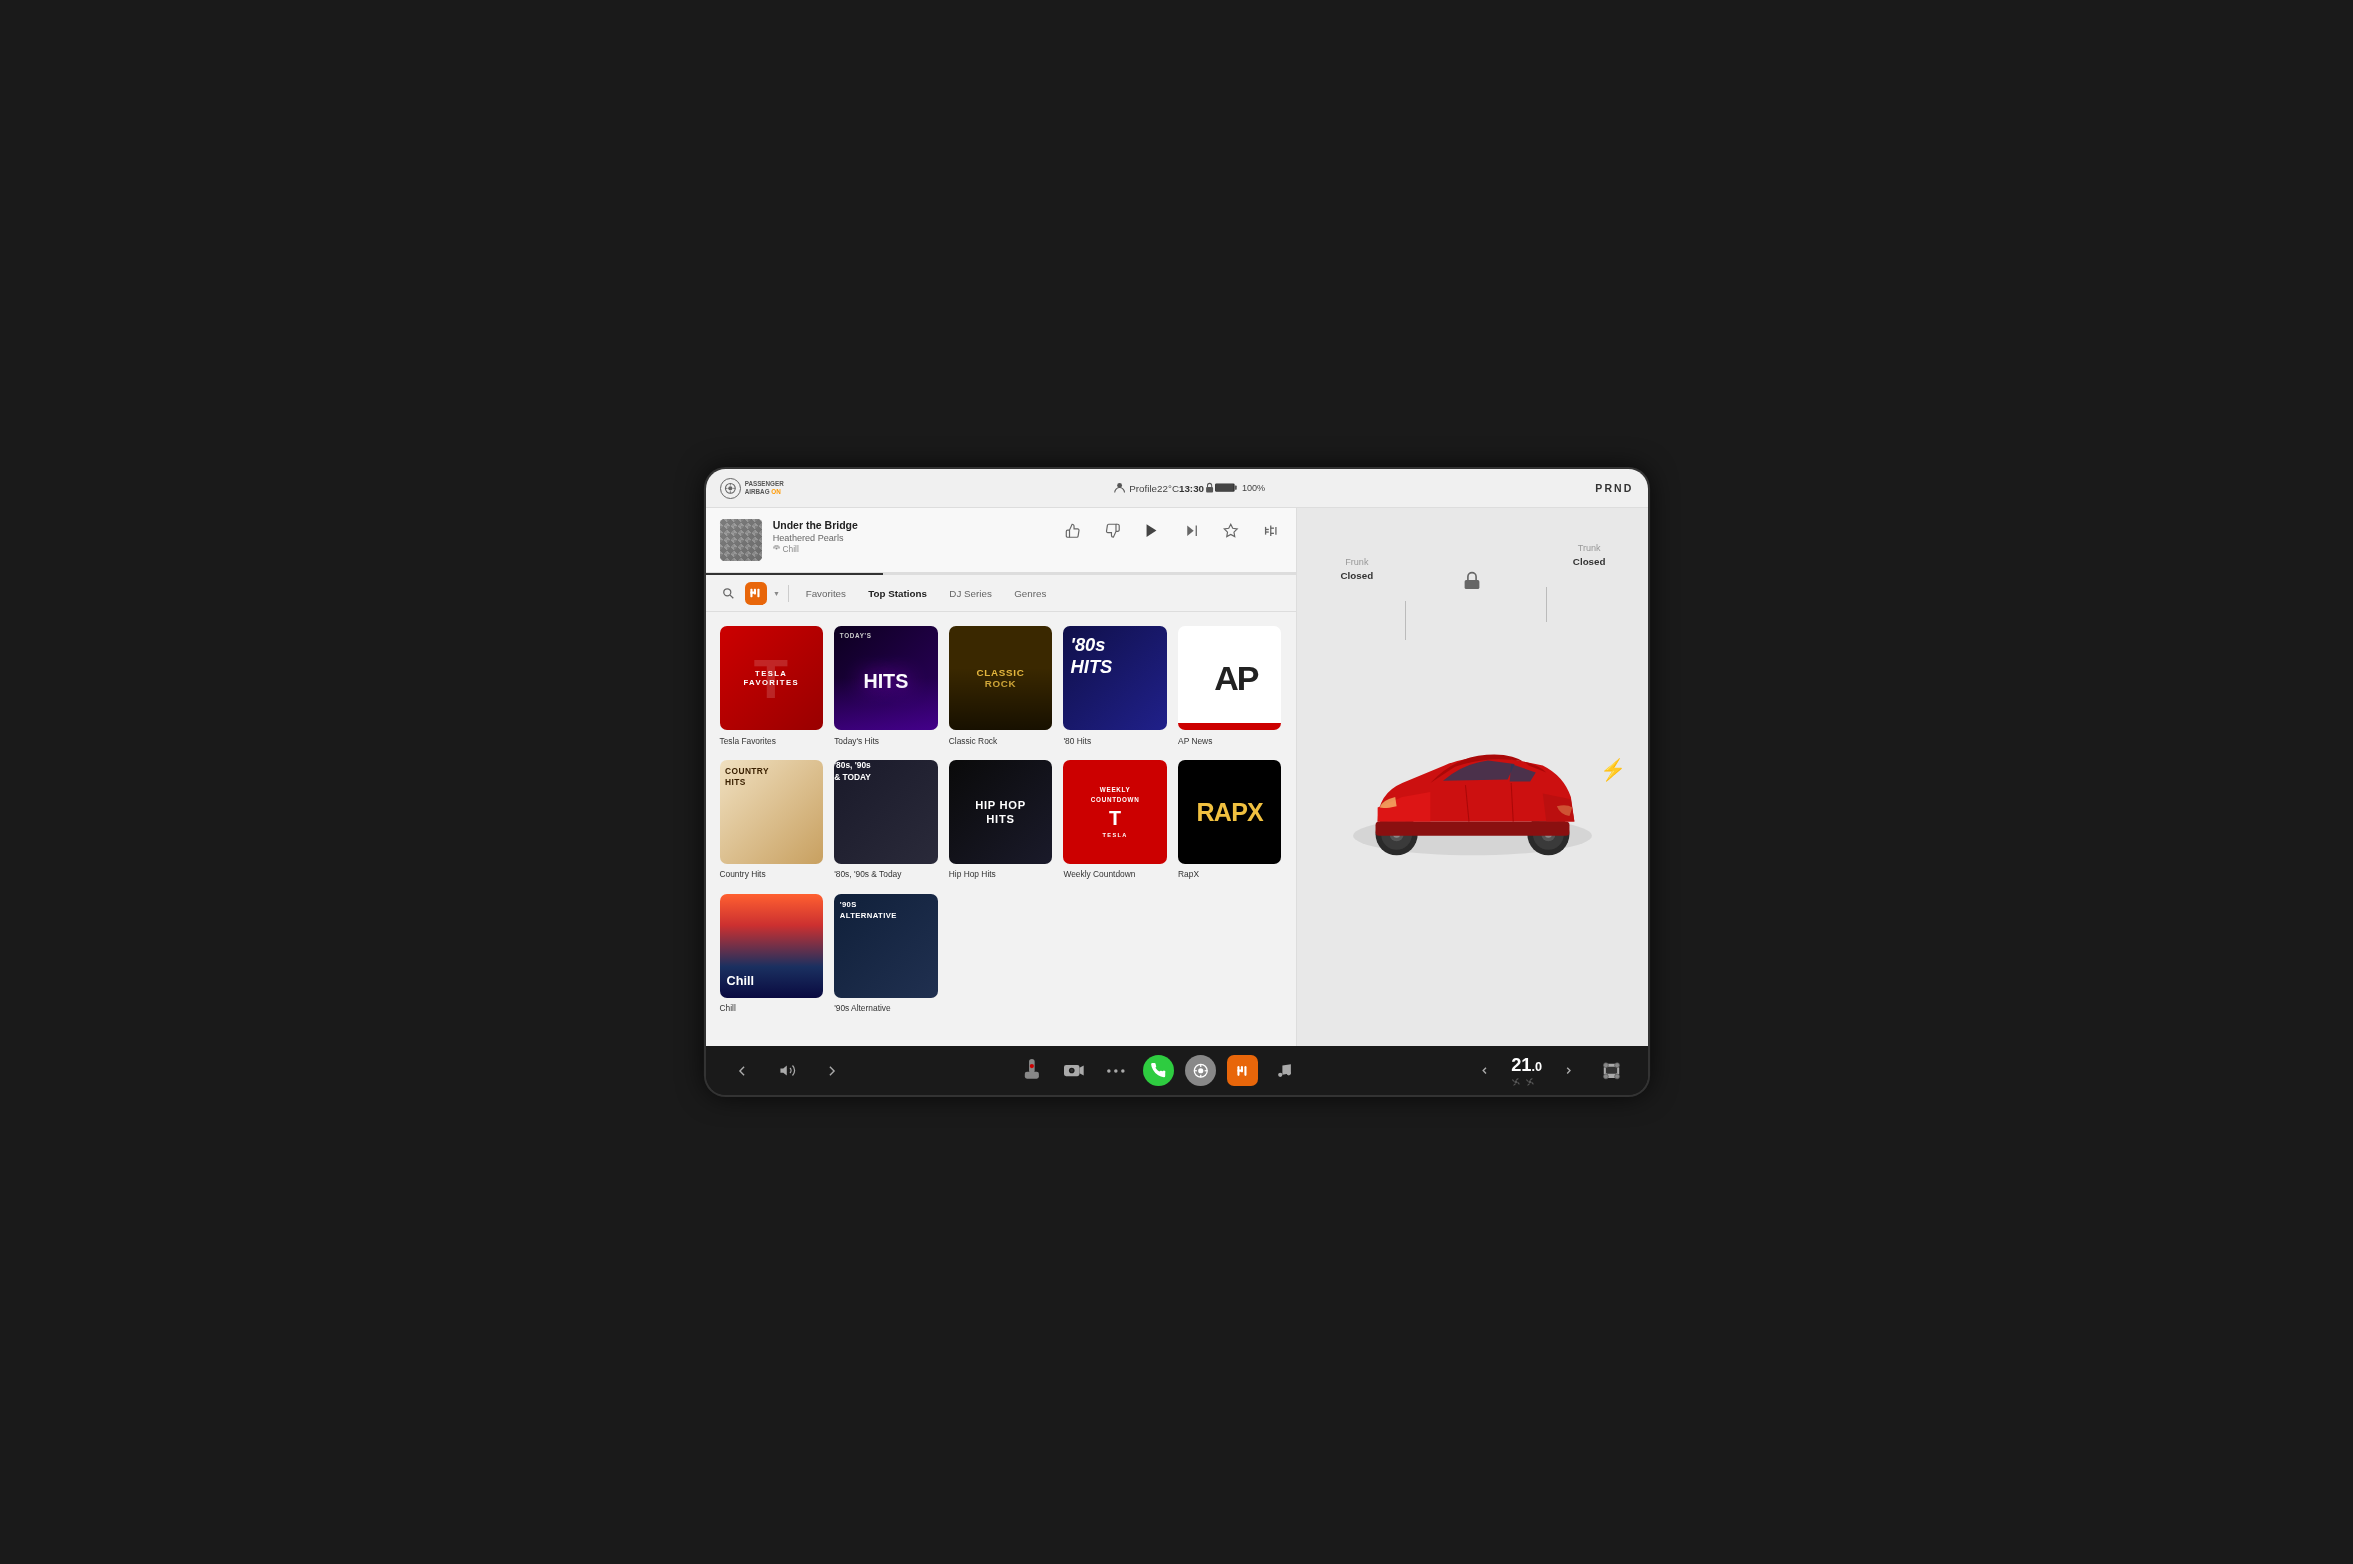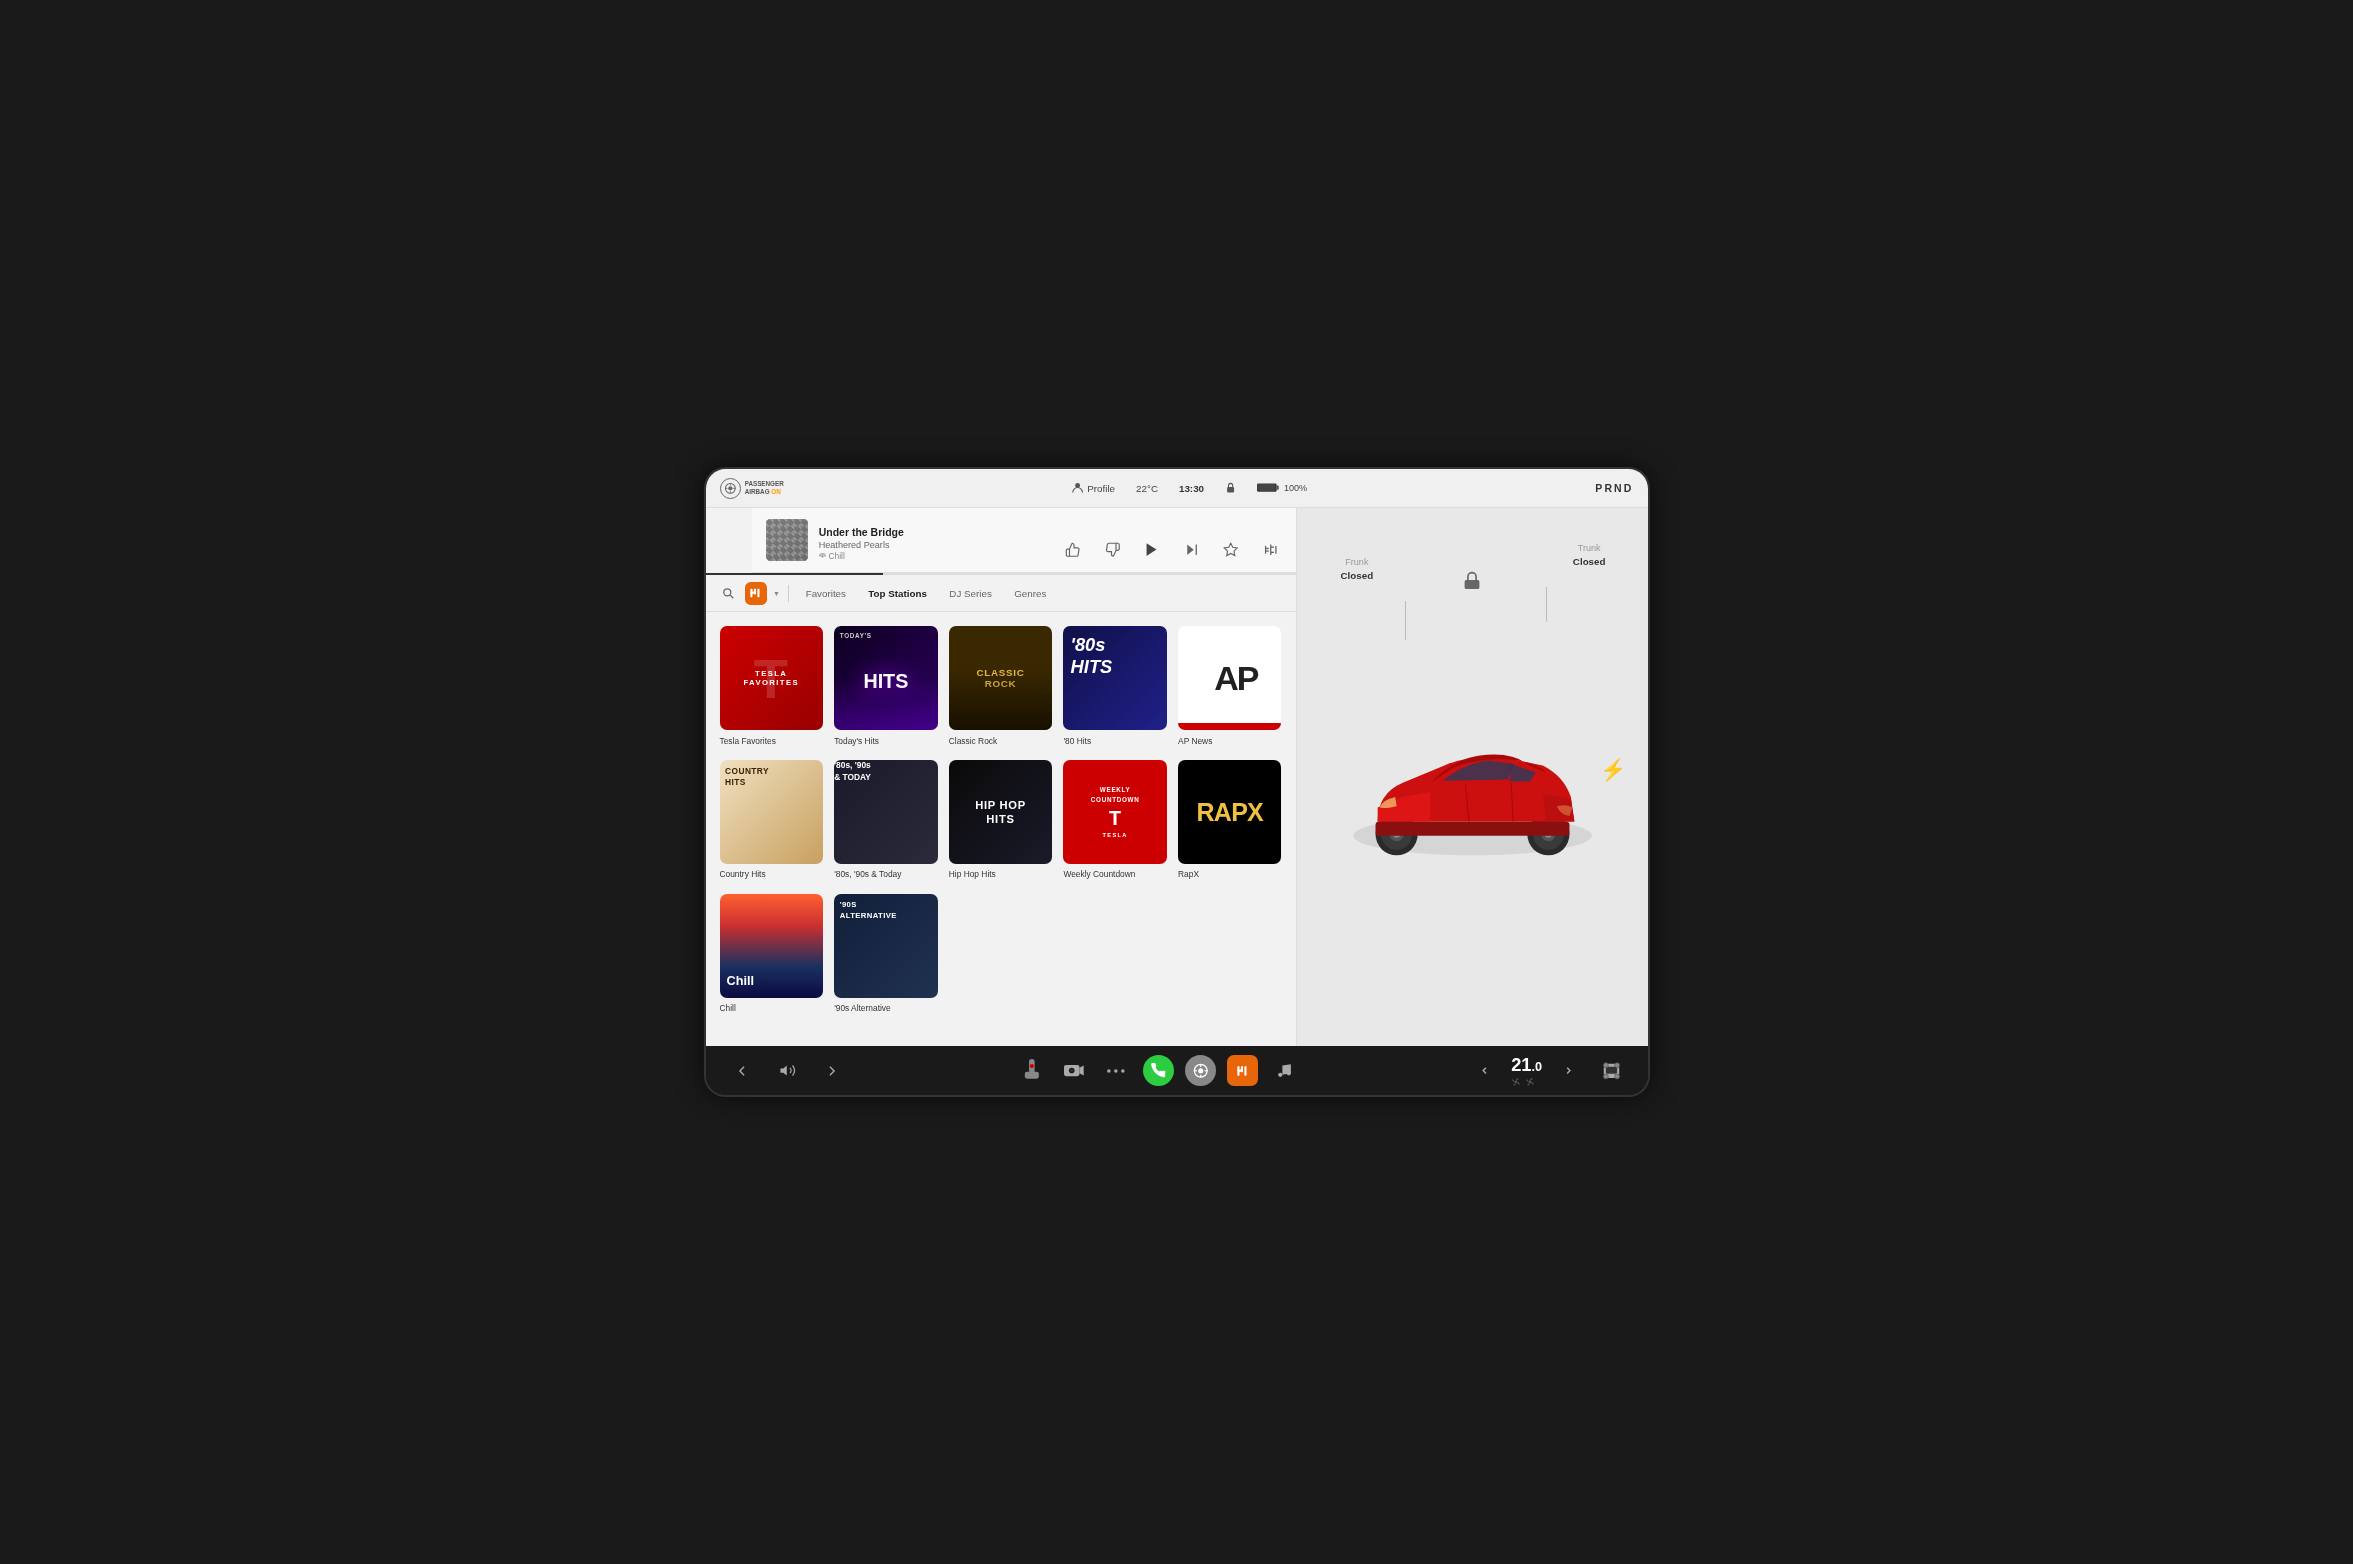--- a/index.html
+++ b/index.html
@@ -42,21 +42,21 @@
       border-radius: 50%;
       display: flex;
       align-items: center;
       justify-content: center;
       font-size: 7px;
       color: #666;
     }
     .status-center {
       display: flex;
       align-items: center;
-      gap: 21px;
+      gap: 0;
       font-size: 9.8px;
       color: #444;
     }
     .profile-section {
       display: flex;
       align-items: center;
       gap: 4.2px;
       cursor: pointer;
     }
     .status-right {
@@ -77,25 +77,24 @@
       background: #f2f2f2;
       display: flex;
       flex-direction: column;
       border-right: 0.7px solid #ddd;
     }
     
     .now-playing {
       background: #f8f8f8;
       padding: 11.2px 14px;
       display: flex;
-      align-items: flex-end;
+      align-items: flex-start;
       gap: 11.2px;
       border-bottom: 0.7px solid #ddd;
       min-height: 56px;
-      margin-left: 46px;
     }
     .album-art {
       width: 42px;
       height: 42px;
       border-radius: 4.2px;
       background: linear-gradient(135deg, #888, #555);
       flex-shrink: 0;
       position: relative;
       overflow: hidden;
       display: flex;

